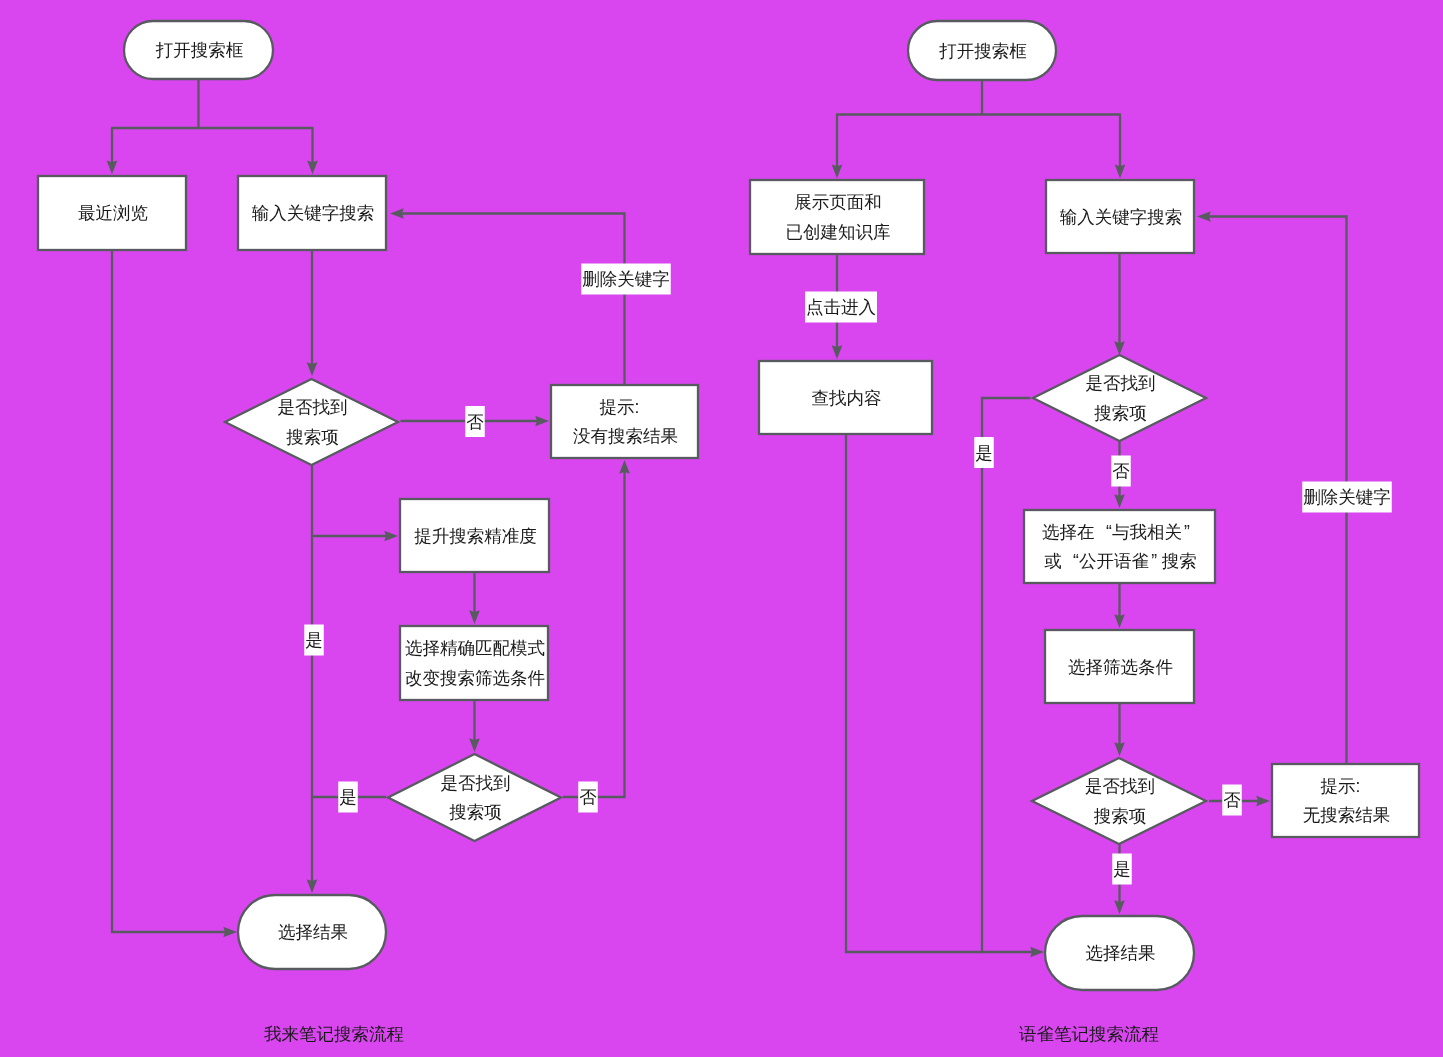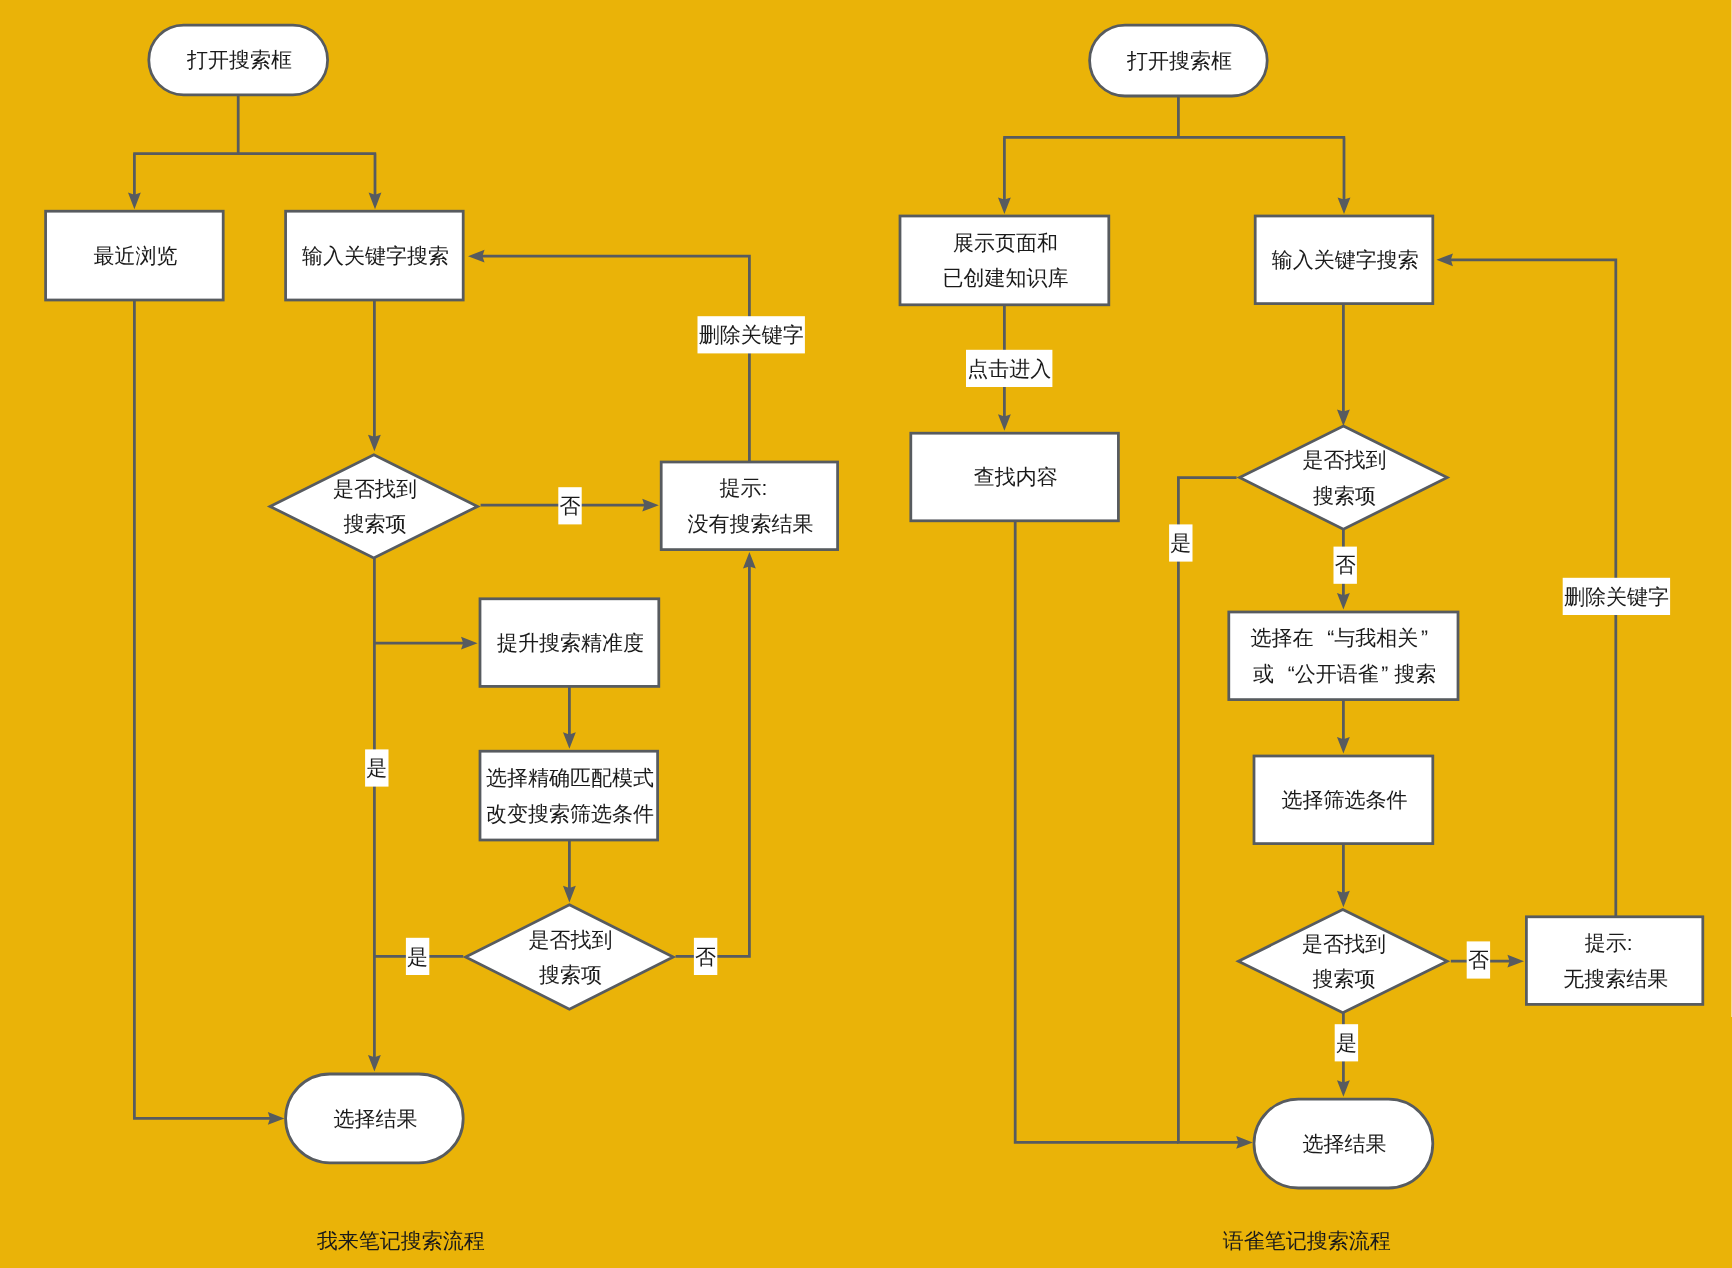--- a/index.html
+++ b/index.html
@@ -1,19 +1,19 @@
 <!DOCTYPE html>
 <html><head>
 <meta charset="utf-8">
 <title>Search Flow Diagram</title>
 <style>
   html,body{margin:0;padding:0;background:#ffffff;}
   body{width:1443px;height:1057px;overflow:hidden;
        font-family:"Liberation Sans","DejaVu Sans",sans-serif;}
-  #canvas{position:relative;width:1443px;height:1057px;background:#eab308;}
+  #canvas{position:relative;width:1443px;height:1057px;background:#d946ef;}
   svg{position:absolute;left:0;top:0;}
   .nodetext{font-family:"Liberation Sans","DejaVu Sans",sans-serif;
             font-size:17.5px;fill:#1a1a1a;text-anchor:middle;}
   .edgelabel{font-family:"Liberation Sans","DejaVu Sans",sans-serif;
              font-size:17.5px;fill:#1a1a1a;text-anchor:middle;}
   .caption{font-family:"Liberation Sans","DejaVu Sans",sans-serif;
            font-size:17.5px;fill:#1a1a1a;text-anchor:middle;}
   .shape{fill:#ffffff;stroke:#575b5f;stroke-width:2.3;}
   .link{fill:none;stroke:#575b5f;stroke-width:2.3;}
   .ahead{fill:#575b5f;stroke:none;}

